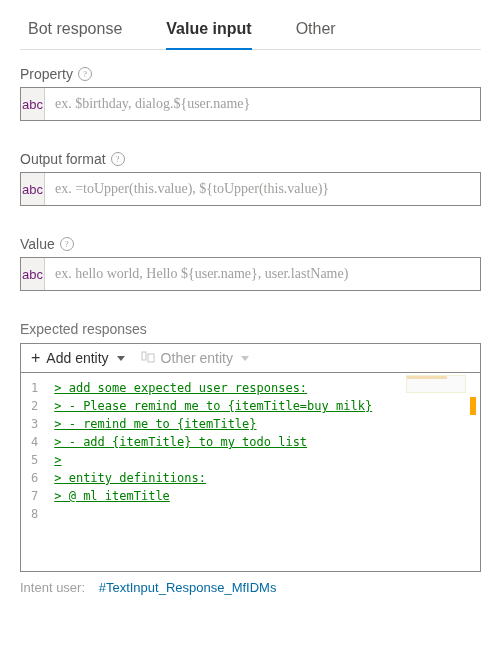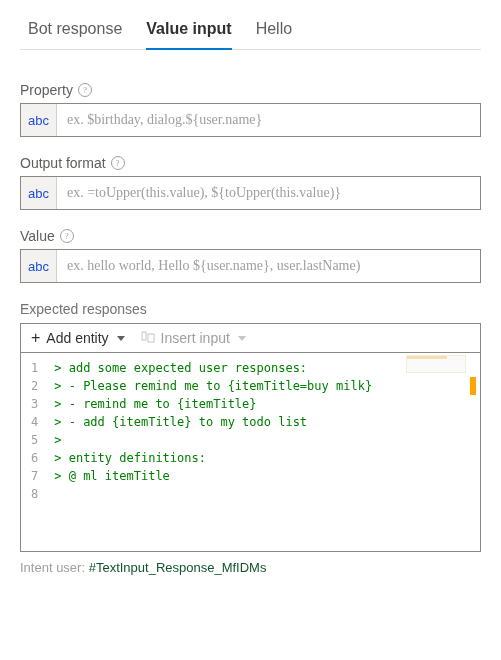--- a/index.html
+++ b/index.html
@@ -7,39 +7,39 @@
       margin: 0;
       font-family: "Segoe UI", -apple-system, sans-serif;
       font-size: 14px;
       color: #323130;
       background: #fff;
       width: 501px;
       padding: 12px 20px;
     }
     .tabs {
       display: flex;
-      gap: 24px;
+      gap: 44px;
       border-bottom: 1px solid #e1dfdd;
-      margin-bottom: 32px;
+      margin-bottom: 16px;
       padding: 0 8px;
     }
     .tab {
       padding: 8px 0 10px;
       font-size: 16px;
       color: #605e5c;
       cursor: pointer;
       border-bottom: 2px solid transparent;
       margin-bottom: -1px;
     }
     .tab.active {
       color: #323130;
       font-weight: 600;
       border-bottom: 2px solid #0078d4;
     }
-    .field-group { margin-bottom: 18px; }
+    .field-group { margin-bottom: 30px; }
     .field-label {
       display: flex;
       align-items: center;
       gap: 5px;
       margin-bottom: 5px;
       font-size: 14px;
       color: #605e5c;
     }
     .help-icon {
       width: 14px; height: 14px;
@@ -50,28 +50,28 @@
       justify-content: center;
       font-size: 9px;
       color: #a19f9d;
       font-family: serif;
     }
     .input-row {
       display: flex;
       border: 1px solid #8a8886;
     }
     .input-prefix {
-      width: 36px;
+      width: 24px;
       background: #f3f2f1;
       border-right: 1px solid #d2d0ce;
       display: flex;
       align-items: center;
       justify-content: center;
       font-size: 13px;
-      color: #1d4ed8;
+      color: #701a75;
     }
     input.text-input {
       flex: 1;
       border: none;
       outline: none;
       padding: 8px 10px;
       font-size: 14px;
       font-family: Liberation Serif, serif;
       color: #323130;
     }
@@ -135,21 +135,21 @@
       text-align: right;
       color: #a0a0a0;
       user-select: none;
     }
     .gutter div { height: 18px; }
     .code {
       padding: 6px 8px;
       color: #008000;
       flex: 1;
     }
-    .code div { height: 18px; white-space: pre; }
+    .code div { height: 18px; white-space: pre; text-decoration: underline; }
     .minimap {
       position: absolute;
       right: 14px; top: 2px;
       width: 60px; height: 18px;
       background: #fafafa;
       border: 1px solid #f0efd4;
       font-size: 3px;
       line-height: 3px;
       overflow: hidden;
       color: #ccc;
@@ -165,29 +165,29 @@
       position:absolute;
       right:4px; top:24px;
       width:6px; height:18px;
       background:#ffa500;
     }
     .intent-row {
       margin-top: 8px;
       font-size: 13px;
       color: #a19f9d;
     }
-    .intent-row a { color: #14532d; text-decoration: none; }
+    .intent-row a { color: #0369a1; text-decoration: none; margin-left: 10px; }
   </style>
 </head>
 <body>
 
 <div class="tabs">
   <div class="tab">Bot response</div>
   <div class="tab active">Value input</div>
-  <div class="tab">Hello</div>
+  <div class="tab">Other</div>
 </div>
 
 <div class="field-group">
   <div class="field-label">
     <span>Property</span>
     <span class="help-icon">?</span>
   </div>
   <div class="input-row">
     <div class="input-prefix">abc</div>
     <input class="text-input" placeholder="ex. $birthday, dialog.${user.name}" style="">
@@ -224,21 +224,21 @@
     <span>Add entity</span>
     <span class="chev"></span>
   </div>
   <div class="tb-btn disabled">
     <span class="insert-icon">
       <svg width="14" height="14" viewBox="0 0 14 14">
           <rect x="1" y="1" width="4" height="8" fill="none" stroke="#c8c6c4" stroke-width="1"></rect>
           <rect x="7" y="3" width="6" height="8" fill="none" stroke="#c8c6c4" stroke-width="1"></rect>
         </svg>
     </span>
-    <span>Insert input</span>
+    <span>Other entity</span>
     <span class="chev disabled"></span>
   </div>
 </div>
 
 <div class="editor-wrap">
   <div class="editor">
     <div class="gutter" id="gutter">
         <div>1</div>
         <div>2</div>
         <div>3</div>

